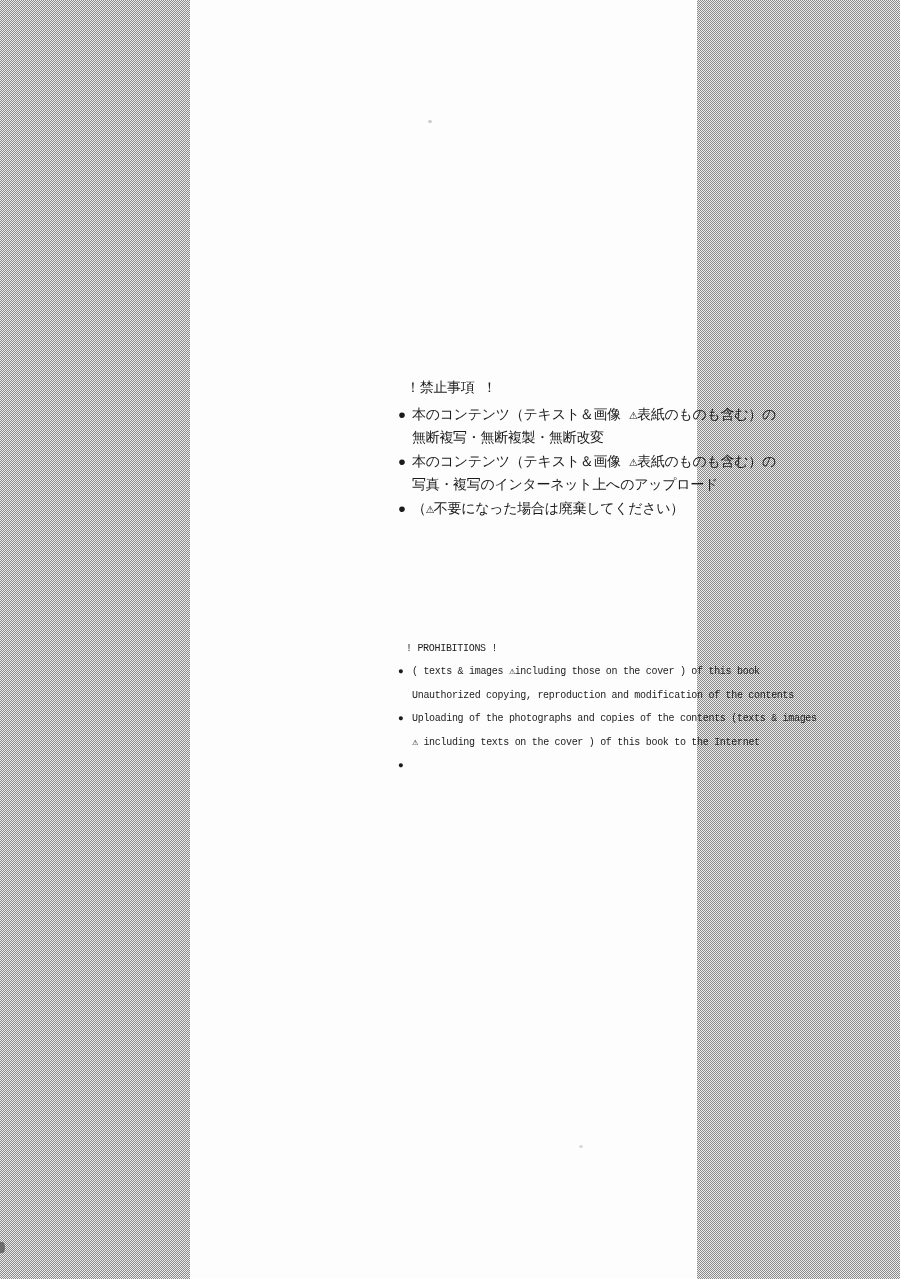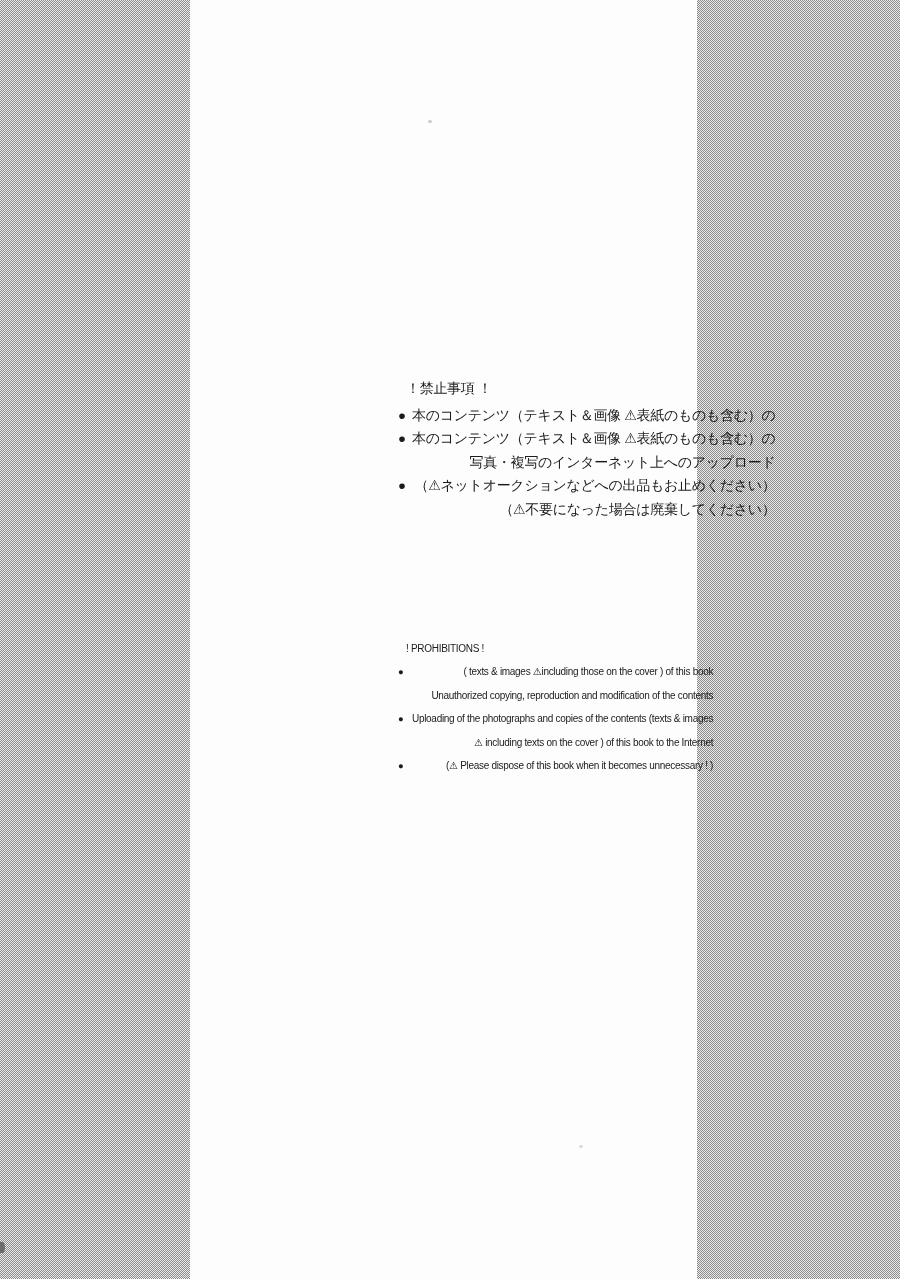--- a/index.html
+++ b/index.html
@@ -26,20 +26,21 @@
   .band-left  { left: 0;     width: 190px; }
   .band-right { left: 697px; width: 203px; }
 
   .page-area {
     position: absolute;
     left: 190px;
     top: 0;
     width: 507px;
     height: 1279px;
     background: #fdfdfd;
+    font-family: Liberation Mono, monospace;
   }
 
   section.textblock {
     position: absolute;
     white-space: nowrap;
     font-weight: 500;
   }
   .jp-block {
     left: 209px;
     top: 377px;
@@ -63,21 +64,21 @@
   .item {
     position: relative;
     padding-left: 13px;
   }
   .bullet {
     position: absolute;
     left: -1px;
     top: 0;
     font-size: 0.95em;
   }
-  .line { min-height: 1em; text-align: right; }
+  .line { min-height: 1em; }
 
   
   .speck {
     position: absolute;
     border-radius: 50%;
   }
   .speck-1 { left: 238px; top: 120px;  width: 4px;  height: 3px;  background: #b5b5b5; opacity: .7; }
   .speck-2 { left: 389px; top: 1145px; width: 4px;  height: 3px;  background: #c9c9c9; opacity: .7; }
   .speck-3 { left: 0px;   top: 1242px; width: 5px;  height: 11px; background: #6d6d6d; border-radius: 0 60% 60% 0; }
 </style>
@@ -88,31 +89,31 @@
 <div class="band band-right"></div>
 
 <main class="page-area">
 
   <section class="textblock jp-block">
     <h2 class="block-heading">！禁止事項 ！</h2>
 
     <div class="item">
       <span class="bullet">●</span>
       <div class="line">本のコンテンツ（テキスト＆画像 ⚠表紙のものも含む）の</div>
+      <div class="line">無断複写・無断複製・無断改変</div>
     </div>
 
     <div class="item">
       <span class="bullet">●</span>
       <div class="line">本のコンテンツ（テキスト＆画像 ⚠表紙のものも含む）の</div>
       <div class="line">写真・複写のインターネット上へのアップロード</div>
     </div>
 
     <div class="item">
       <span class="bullet">●</span>
-      <div class="line">（⚠ネットオークションなどへの出品もお止めください）</div>
       <div class="line">（⚠不要になった場合は廃棄してください）</div>
     </div>
   </section>
 
   <section class="textblock en-block">
     <h2 class="block-heading">! PROHIBITIONS !</h2>
 
     <div class="item">
       <span class="bullet">●</span>
       <div class="line">( texts &amp; images ⚠including those on the cover ) of this book</div>
@@ -120,21 +121,20 @@
     </div>
 
     <div class="item">
       <span class="bullet">●</span>
       <div class="line">Uploading of the photographs and copies of the contents (texts &amp; images</div>
       <div class="line">⚠ including texts on the cover ) of this book to the Internet</div>
     </div>
 
     <div class="item">
       <span class="bullet">●</span>
-      <div class="line">(⚠ Please dispose of this book when it becomes unnecessary ! )</div>
     </div>
   </section>
 
   <div class="speck speck-1"></div>
   <div class="speck speck-2"></div>
 </main>
 
 <div class="speck speck-3"></div>
 
 </body></html>

